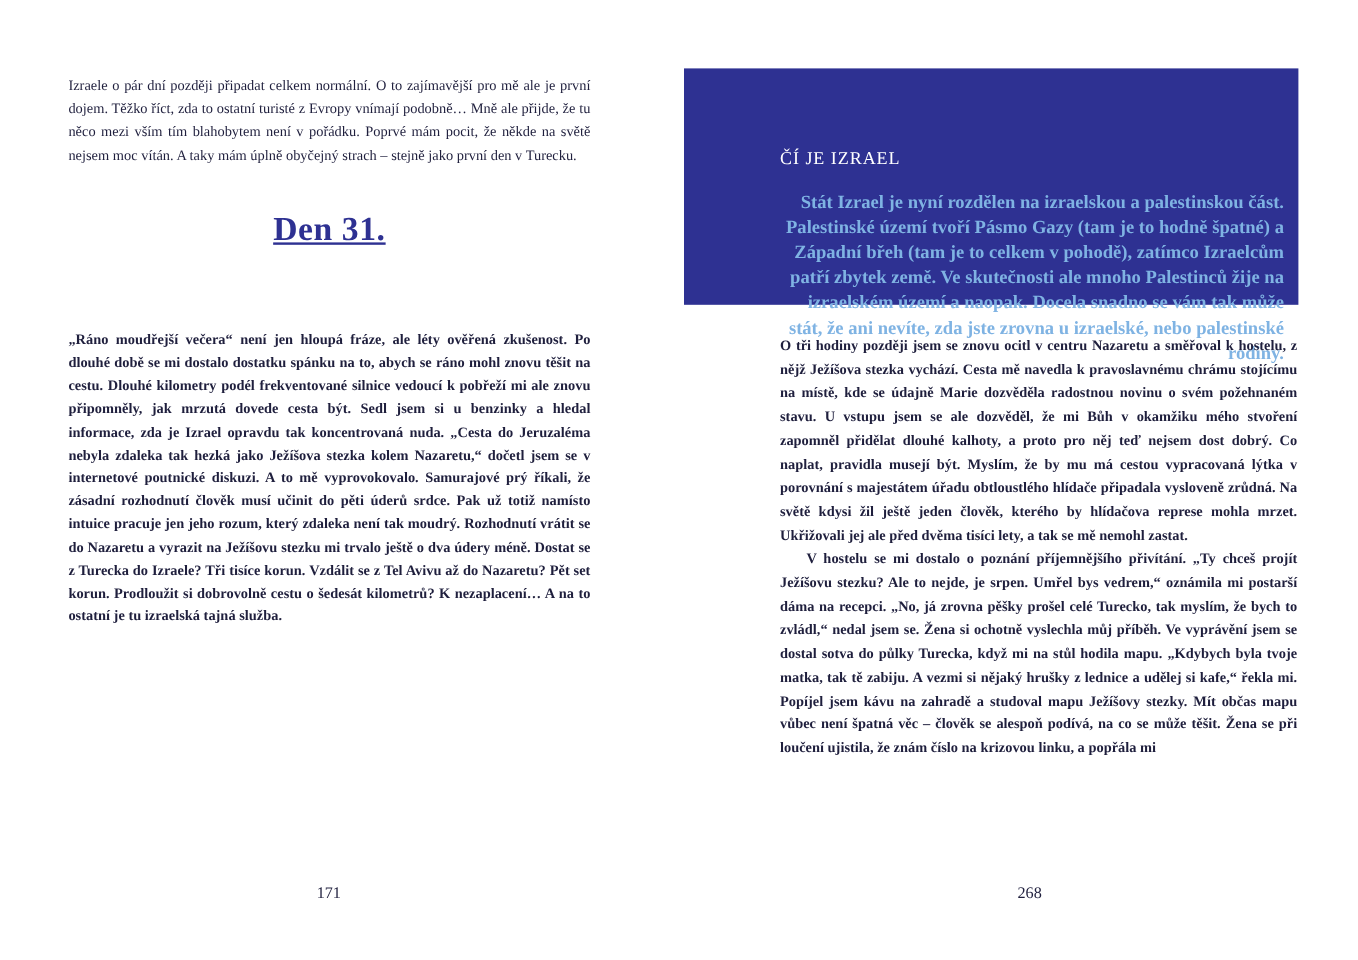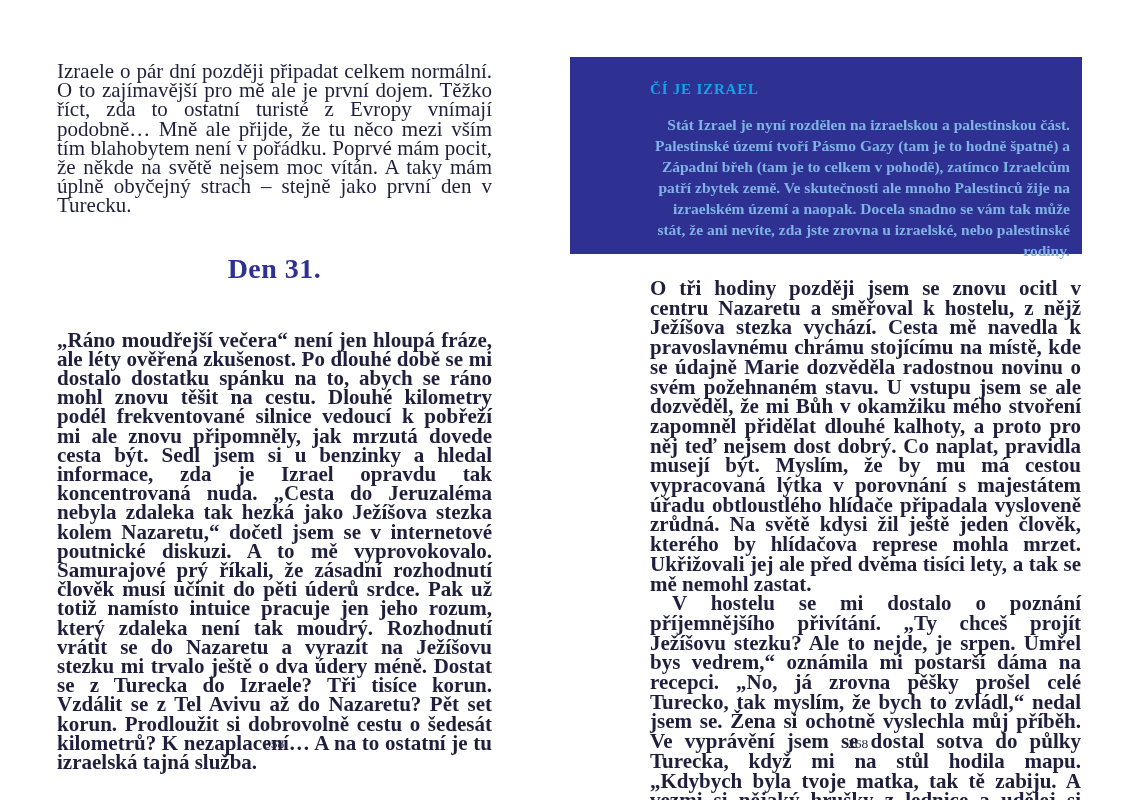--- a/index.html
+++ b/index.html
@@ -13,55 +13,57 @@
   }
   .spread { position: absolute; inset: 0; }
 
   
   .left-page {
     position: absolute;
     left: 57px; top: 62px;
     width: 435px;
   }
   .para {
-    font-size: 21px;
+    font-size: 12px;
     line-height: 19.2px;
     text-align: justify;
     color: #1f1f3d;
   }
   .chapter-heading {
     margin-top: 37px;
-    margin-bottom: 46px;
+    margin-bottom: 66px;
     text-align: center;
     font-size: 28px;
     font-weight: bold;
     color: #2e3192;
     letter-spacing: 0.5px;
+    text-decoration: underline;
   }
   .lead-italic {
     font-style: italic;
     color: #2e3192;
     margin-bottom: 26px;
   }
   .left-page .body-par { margin-top: 0; font-weight: bold; }
 
   
   .infobox {
     position: absolute;
     left: 570px; top: 57px;
     width: 512px; height: 197px;
     background: #2e3192;
     padding: 24px 12px 20px 80px;
   }
   .infobox-title {
     font-size: 15px;
-    font-weight: bold;
-    color: #0ea5e9;
+    font-weight: normal;
+    color: #ffffff;
     letter-spacing: 0.8px;
     margin-bottom: 16px;
+    margin-top: 44px;
   }
   .infobox-body {
     font-size: 15.5px;
     font-weight: bold;
     line-height: 21px;
     color: #7fb3e3;
     text-align: right;
   }
 
   
@@ -103,16 +105,16 @@
   <div class="infobox">
     <div class="infobox-title">ČÍ JE IZRAEL</div>
     <div class="infobox-body">Stát Izrael je nyní rozdělen na izraelskou a palestinskou část. Palestinské území tvoří Pásmo Gazy (tam je to hodně špatné) a Západní břeh (tam je to celkem v pohodě), zatímco Izraelcům patří zbytek země. Ve skutečnosti ale mnoho Palestinců žije na izraelském území a naopak. Docela snadno se vám tak může stát, že ani nevíte, zda jste zrovna u izraelské, nebo palestinské rodiny.</div>
   </div>
 
   <div class="right-page">
     <p class="para">O tři hodiny později jsem se znovu ocitl v centru Nazaretu a směřoval k hostelu, z nějž Ježíšova stezka vychází. Cesta mě navedla k pravoslavnému chrámu stojícímu na místě, kde se údajně Marie dozvěděla radostnou novinu o svém požehnaném stavu. U vstupu jsem se ale dozvěděl, že mi Bůh v okamžiku mého stvoření zapomněl přidělat dlouhé kalhoty, a proto pro něj teď nejsem dost dobrý. Co naplat, pravidla musejí být. Myslím, že by mu má cestou vypracovaná lýtka v porovnání s majestátem úřadu obtloustlého hlídače připadala vysloveně zrůdná. Na světě kdysi žil ještě jeden člověk, kterého by hlídačova represe mohla mrzet. Ukřižovali jej ale před dvěma tisíci lety, a tak se mě nemohl zastat.</p>
     <p class="para indented">V hostelu se mi dostalo o poznání příjemnějšího přivítání. „Ty chceš projít Ježíšovu stezku? Ale to nejde, je srpen. Umřel bys vedrem,“ oznámila mi postarší dáma na recepci. „No, já zrovna pěšky prošel celé Turecko, tak myslím, že bych to zvládl,“ nedal jsem se. Žena si ochotně vyslechla můj příběh. Ve vyprávění jsem se dostal sotva do půlky Turecka, když mi na stůl hodila mapu. „Kdybych byla tvoje matka, tak tě zabiju. A vezmi si nějaký hrušky z lednice a udělej si kafe,“ řekla mi. Popíjel jsem kávu na zahradě a studoval mapu Ježíšovy stezky. Mít občas mapu vůbec není špatná věc – člověk se alespoň podívá, na co se může těšit. Žena se při loučení ujistila, že znám číslo na krizovou linku, a popřála mi</p>
   </div>
 
-  <div class="page-number left">358</div>
+  <div class="page-number left">171</div>
   <div class="page-number right">268</div>
 
 </div>
 
 </body></html>

